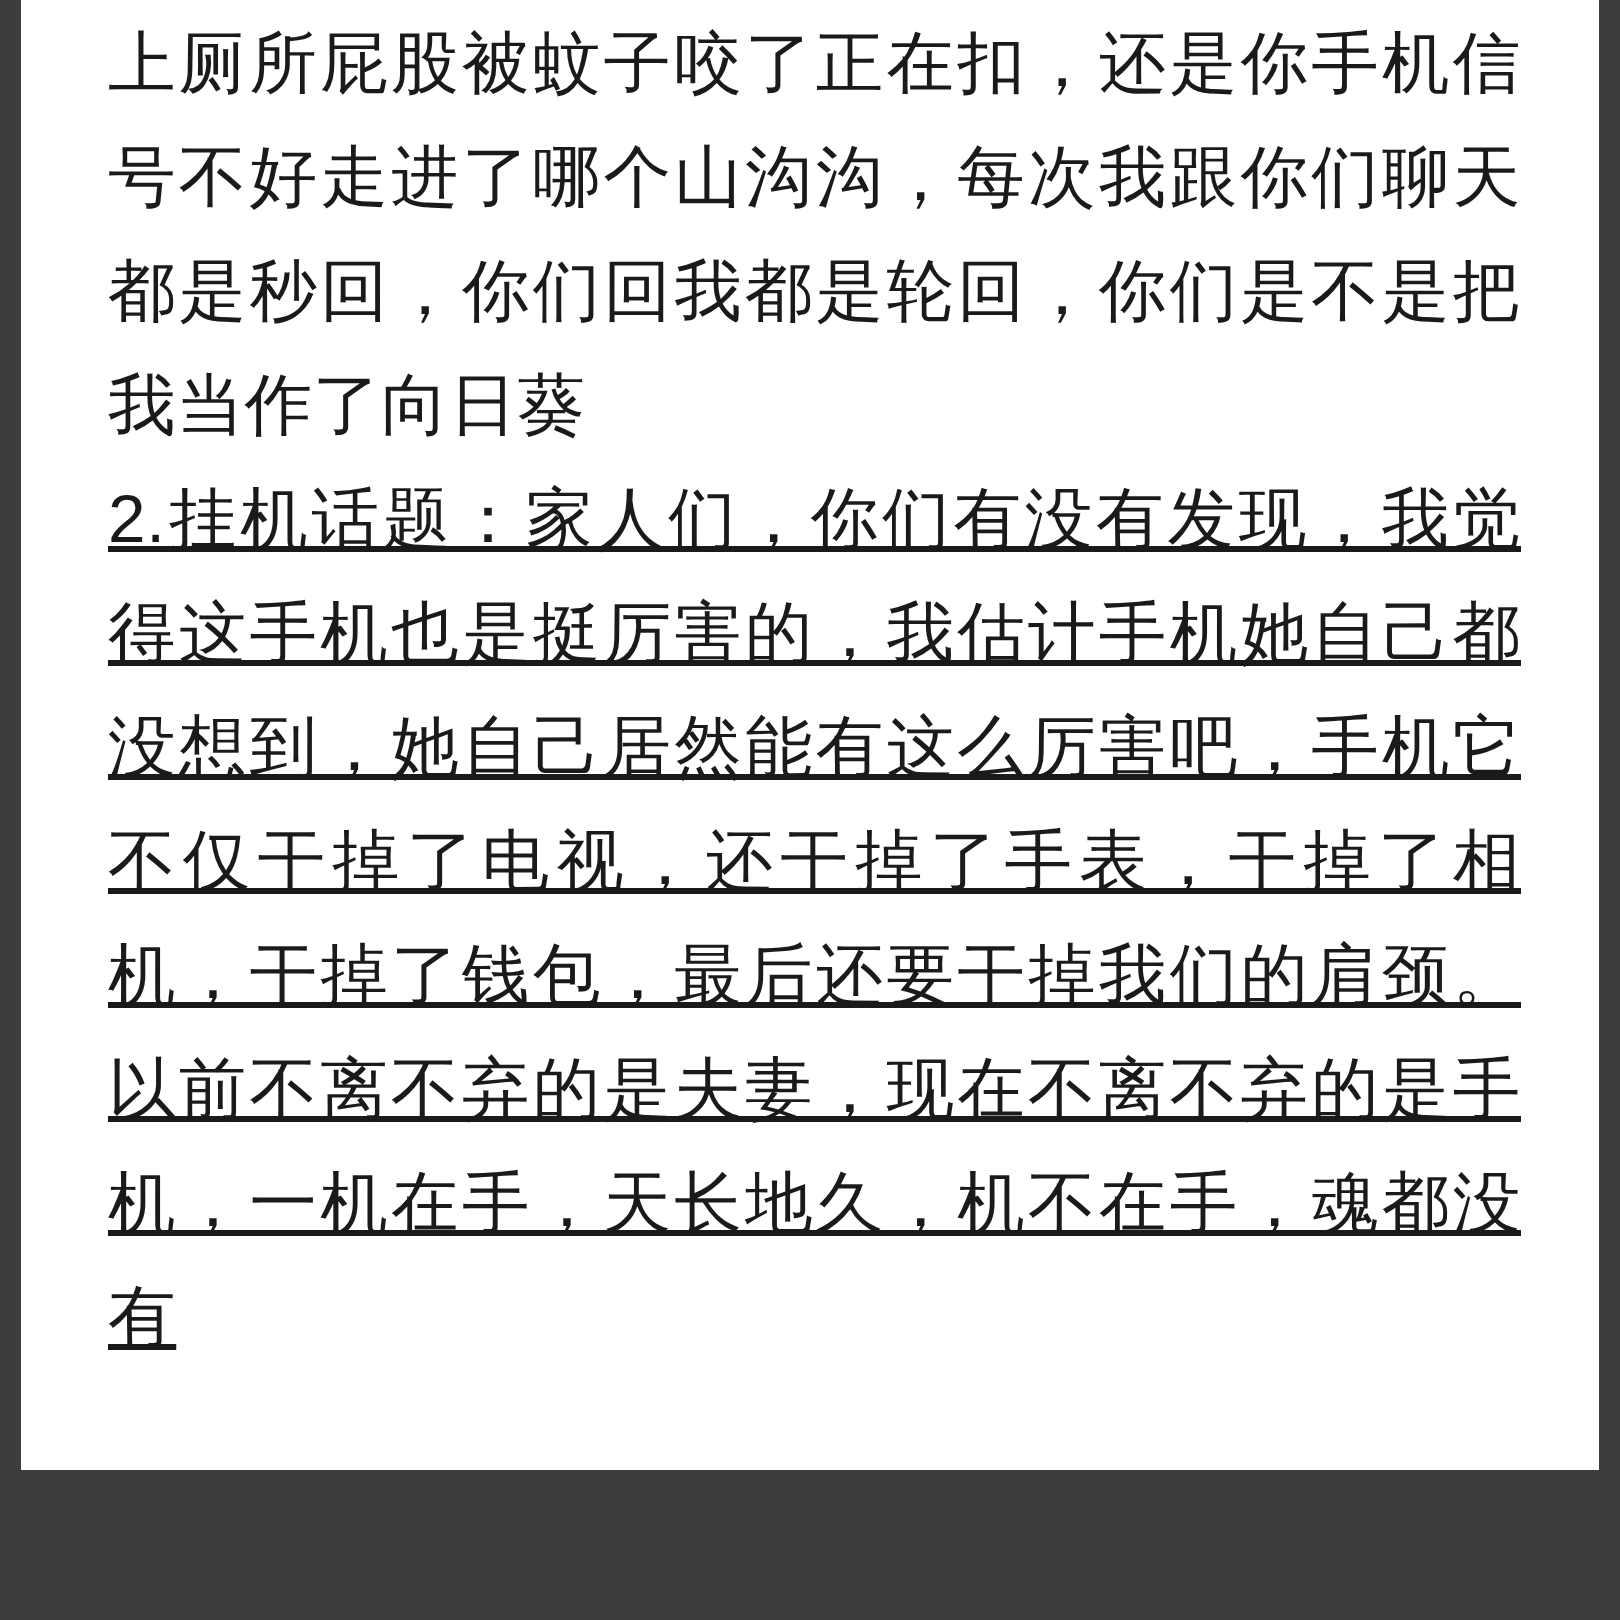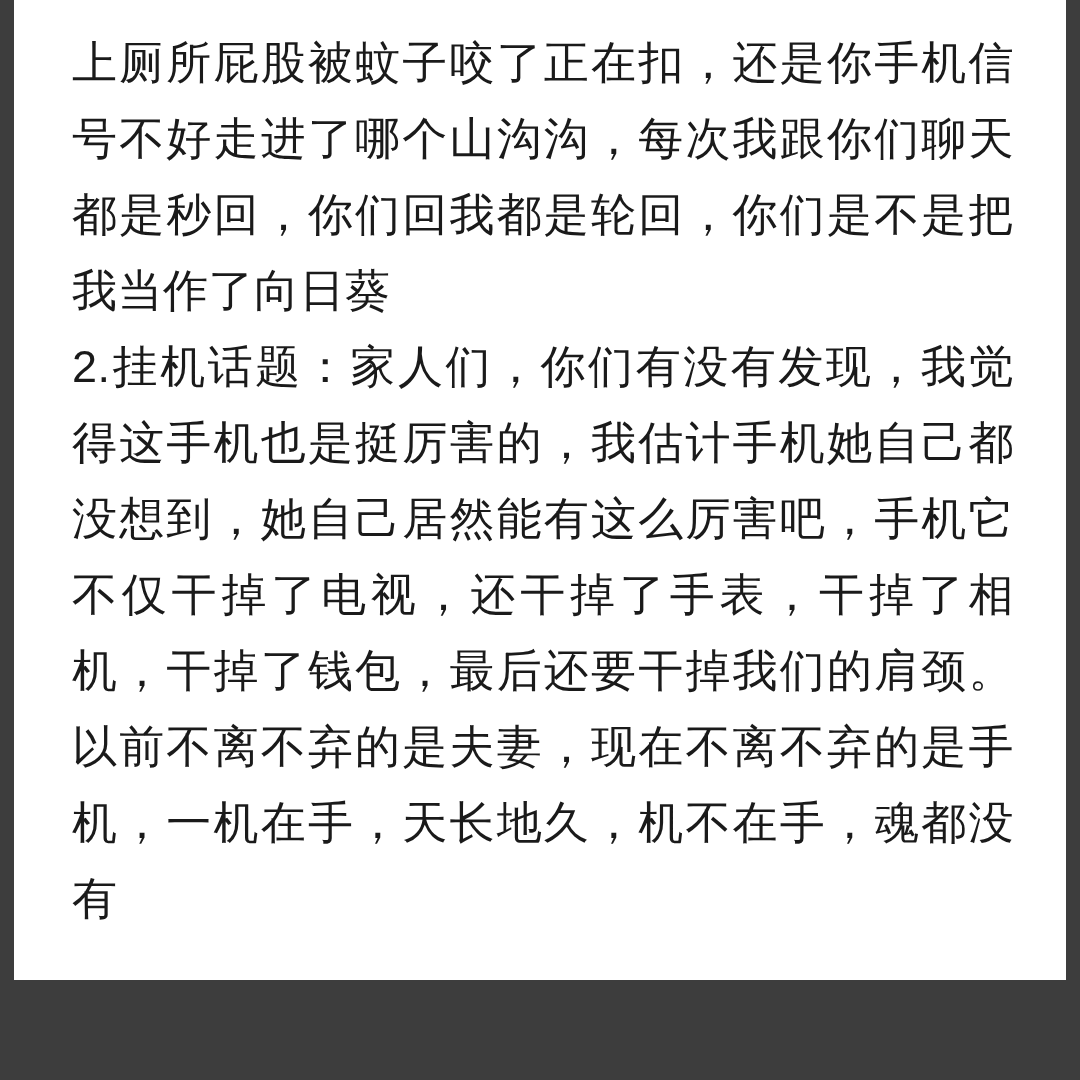--- a/index.html
+++ b/index.html
@@ -35,35 +35,36 @@
     width: 14px;
     height: 980px;
     background: #3d3d3d;
   }
   .content {
     position: absolute;
     top: 0;
     left: 14px;
     width: 1052px;
     height: 980px;
-    padding: 25px 52px 0 58px;
+    padding: 4px 52px 0 58px;
     box-sizing: border-box;
   }
   .para {
     margin: 0;
     color: #1a1a1a;
     font-size: 45px;
     line-height: 76px;
     letter-spacing: 0.5px;
     text-align: justify;
     text-justify: inter-ideograph;
     font-weight: 400;
   }
   .para + .para {
     margin-top: 0px;
+    text-decoration: underline;
   }
   .bottom-bar {
     position: absolute;
     left: 0;
     bottom: 0;
     width: 1080px;
     height: 100px;
     background: #3d3d3d;
   }
 </style>

